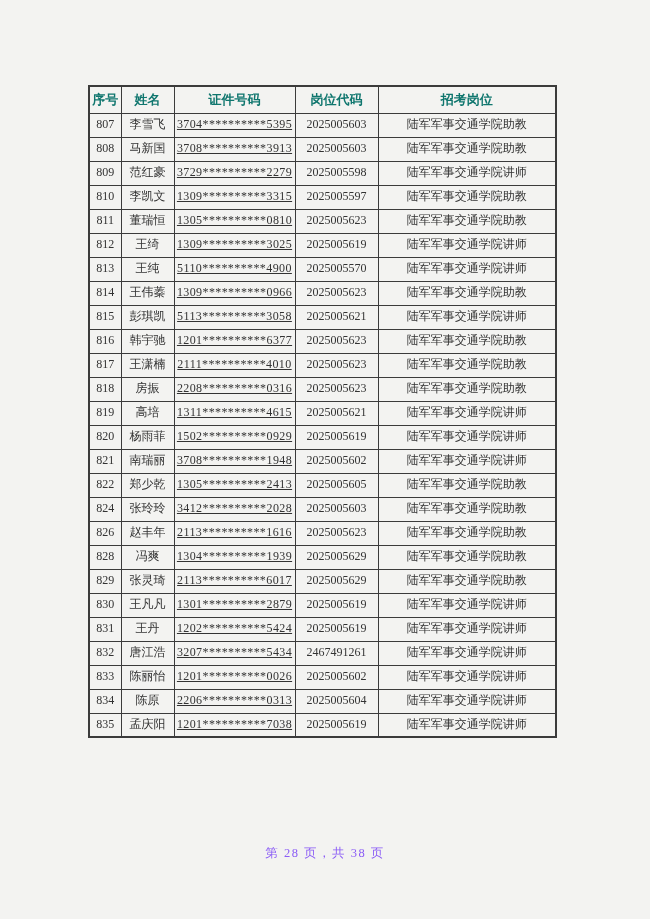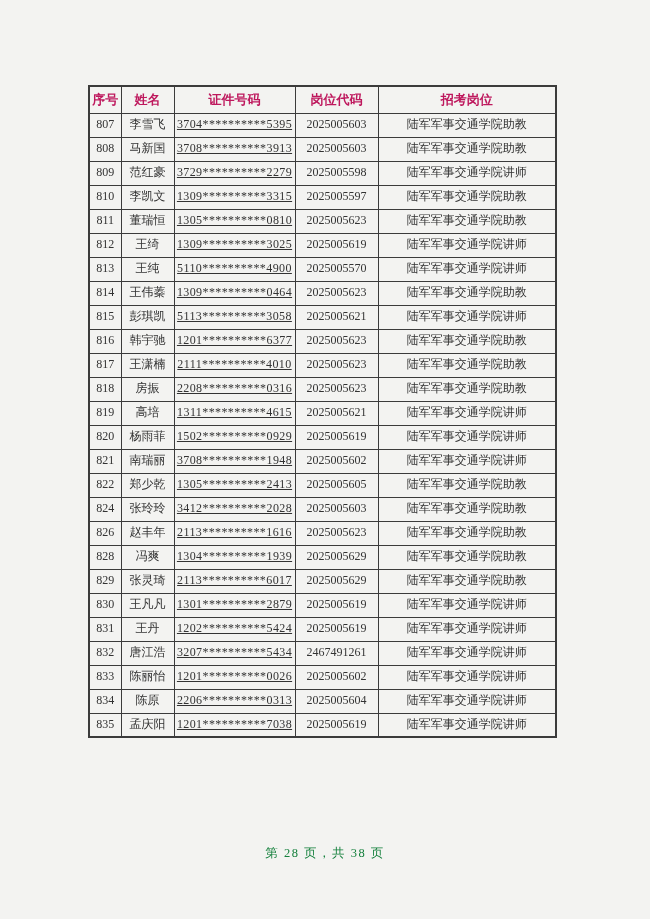--- a/index.html
+++ b/index.html
@@ -30,37 +30,37 @@
     text-align: center;
     vertical-align: middle;
     overflow: hidden;
     white-space: nowrap;
     padding: 0 2px;
   }
   table.roster thead th {
     height: 27px;
     font-size: 13px;
     font-weight: bold;
-    color: #be185d;
+    color: #0f766e;
   }
   table.roster tbody td { height: 24px; color: #333; }
   td.cell-id { letter-spacing: 0.4px; text-decoration: underline; }
   td.cell-position { text-align: left; padding-left: 5px; }
   .col-serial   { width: 32px; }
   .col-name     { width: 53px; }
   .col-id       { width: 121px; }
   .col-code     { width: 83px; }
   .col-position { width: 178px; }
   .footer {
     position: absolute;
     left: 0; top: 845px;
     width: 650px;
     text-align: center;
     font-size: 12.5px;
-    color: #15803d;
+    color: #8b5cf6;
     letter-spacing: 1.5px;
   }
 </style>
 </head>
 <body>
 
 <div class="page">
 
   <table class="roster">
     <colgroup>
@@ -125,21 +125,21 @@
         <tr>
           <td class="cell-serial">813</td>
           <td class="cell-name">王纯</td>
           <td class="cell-id">5110**********4900</td>
           <td class="cell-code">2025005570</td>
           <td class="cell-position">陆军军事交通学院讲师</td>
         </tr>
         <tr>
           <td class="cell-serial">814</td>
           <td class="cell-name">王伟蓁</td>
-          <td class="cell-id">1309**********0464</td>
+          <td class="cell-id">1309**********0966</td>
           <td class="cell-code">2025005623</td>
           <td class="cell-position">陆军军事交通学院助教</td>
         </tr>
         <tr>
           <td class="cell-serial">815</td>
           <td class="cell-name">彭琪凯</td>
           <td class="cell-id">5113**********3058</td>
           <td class="cell-code">2025005621</td>
           <td class="cell-position">陆军军事交通学院讲师</td>
         </tr>

